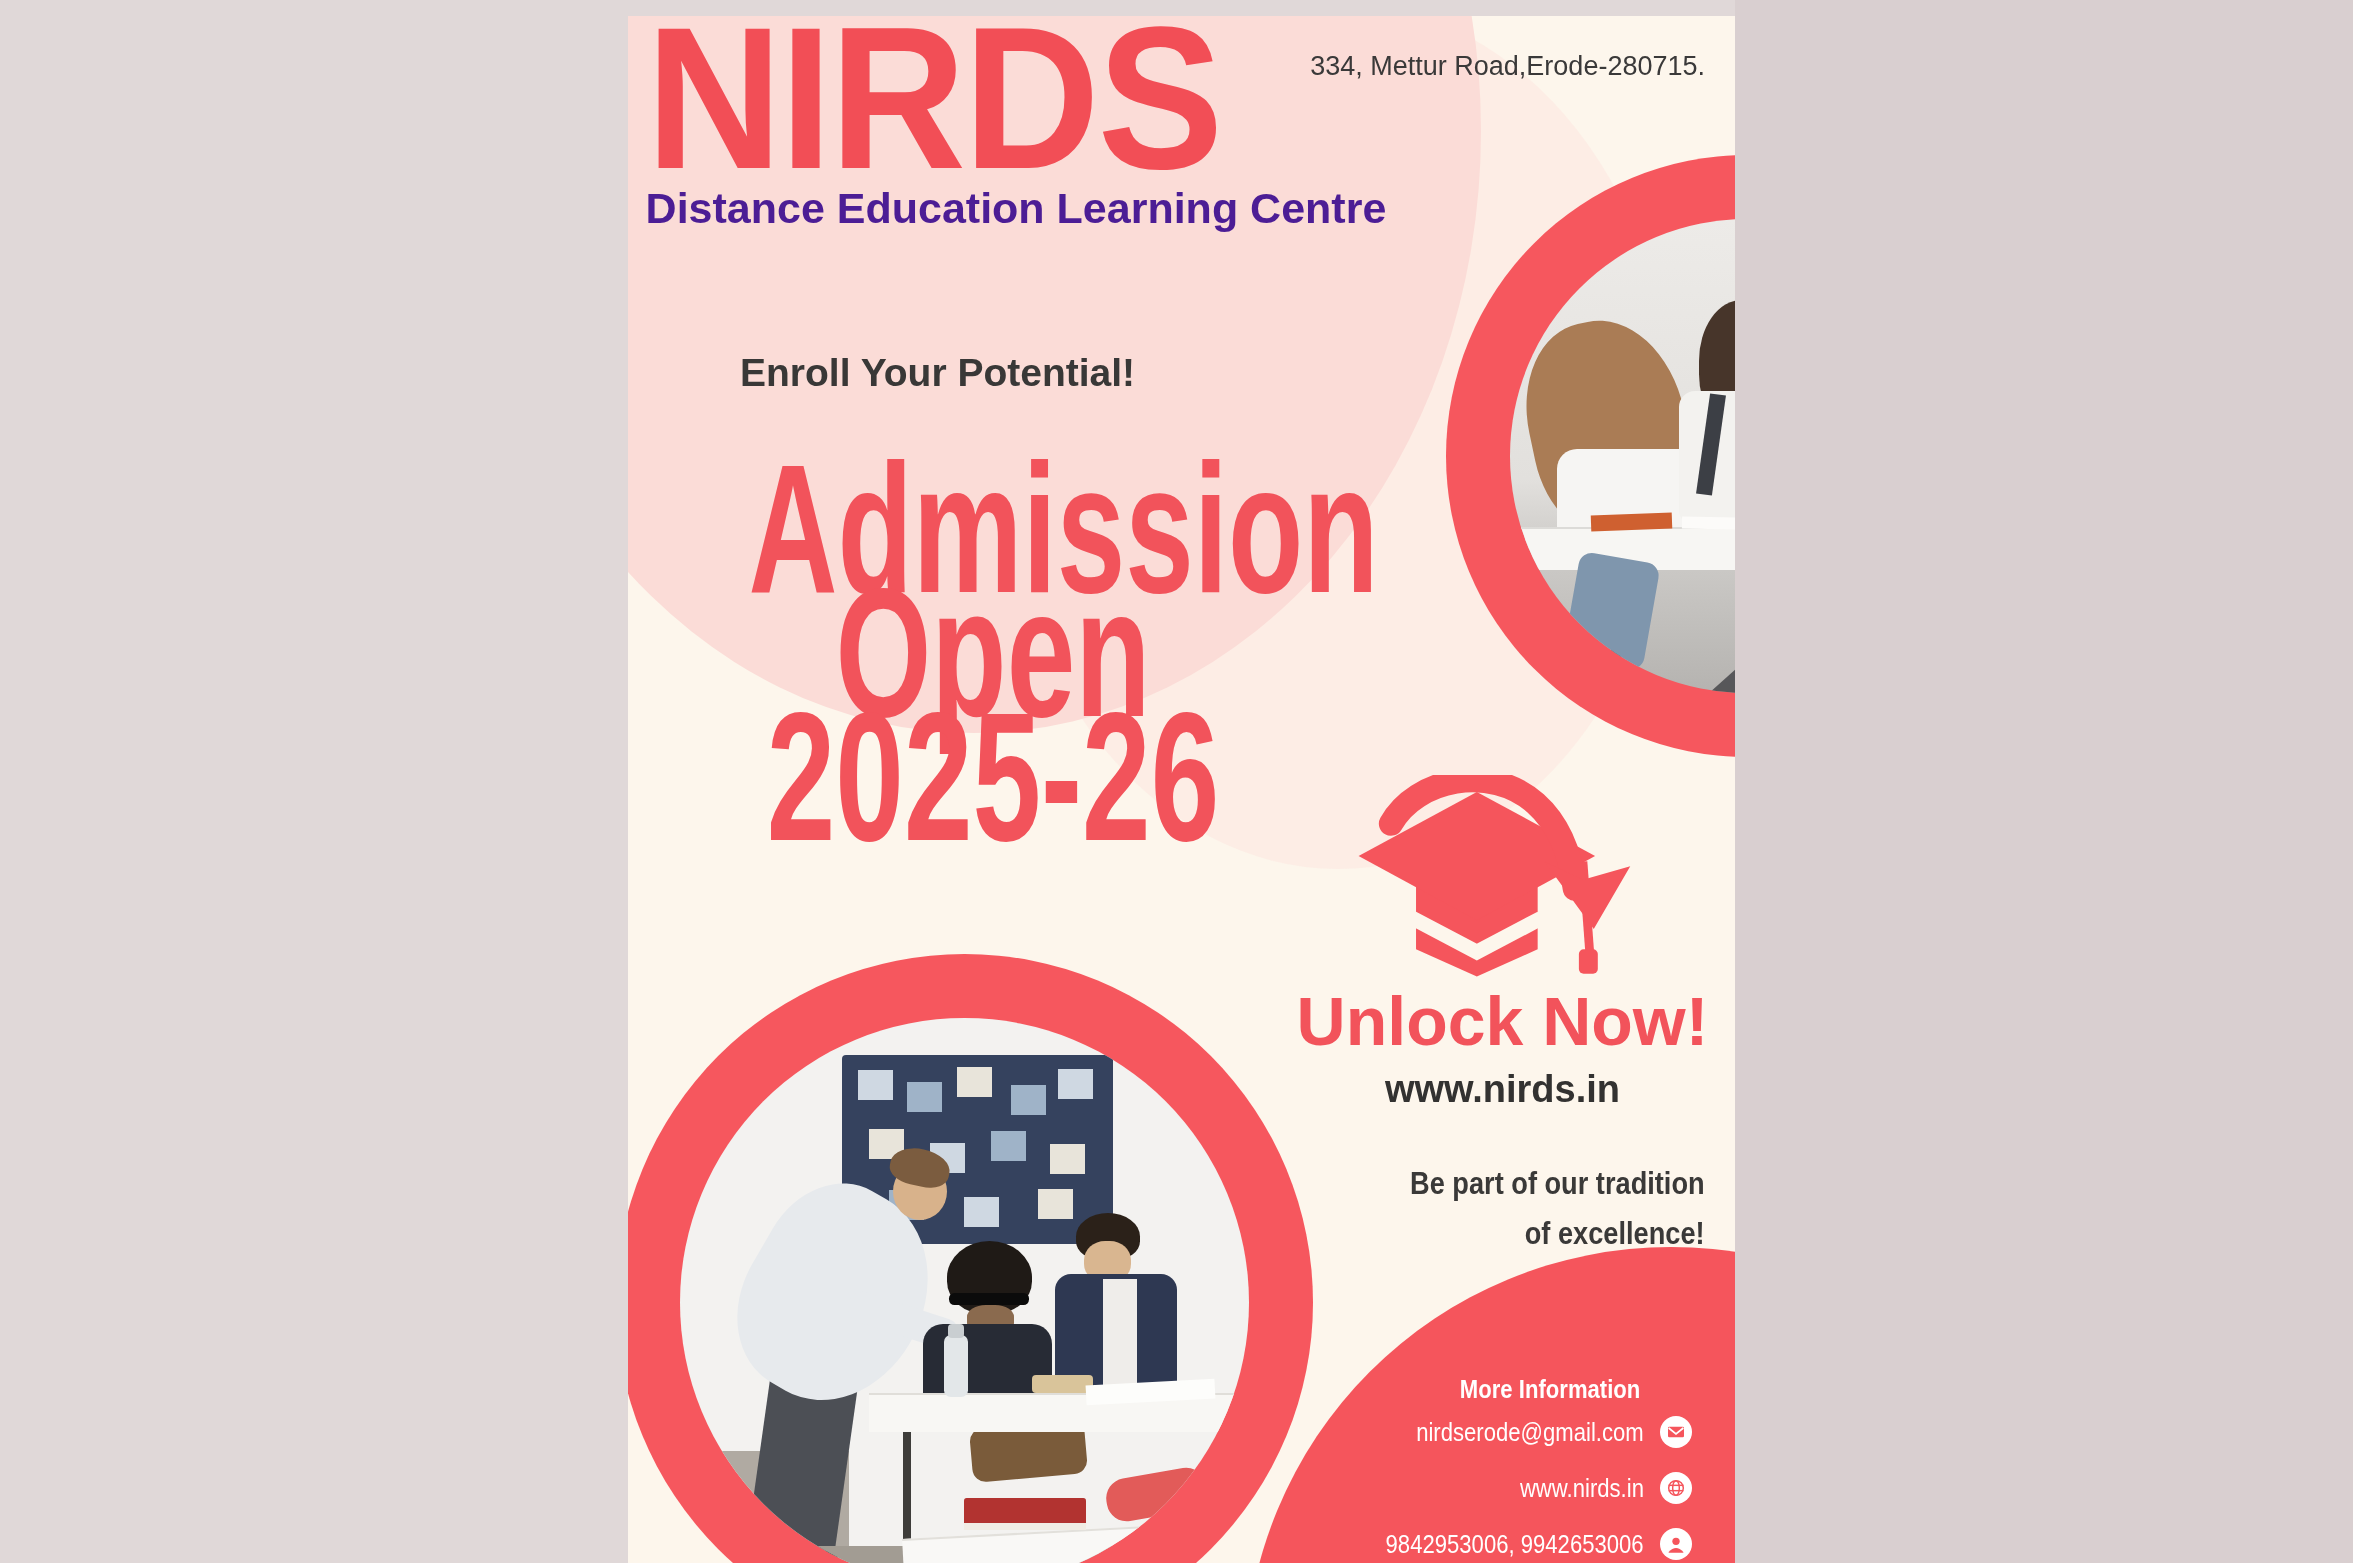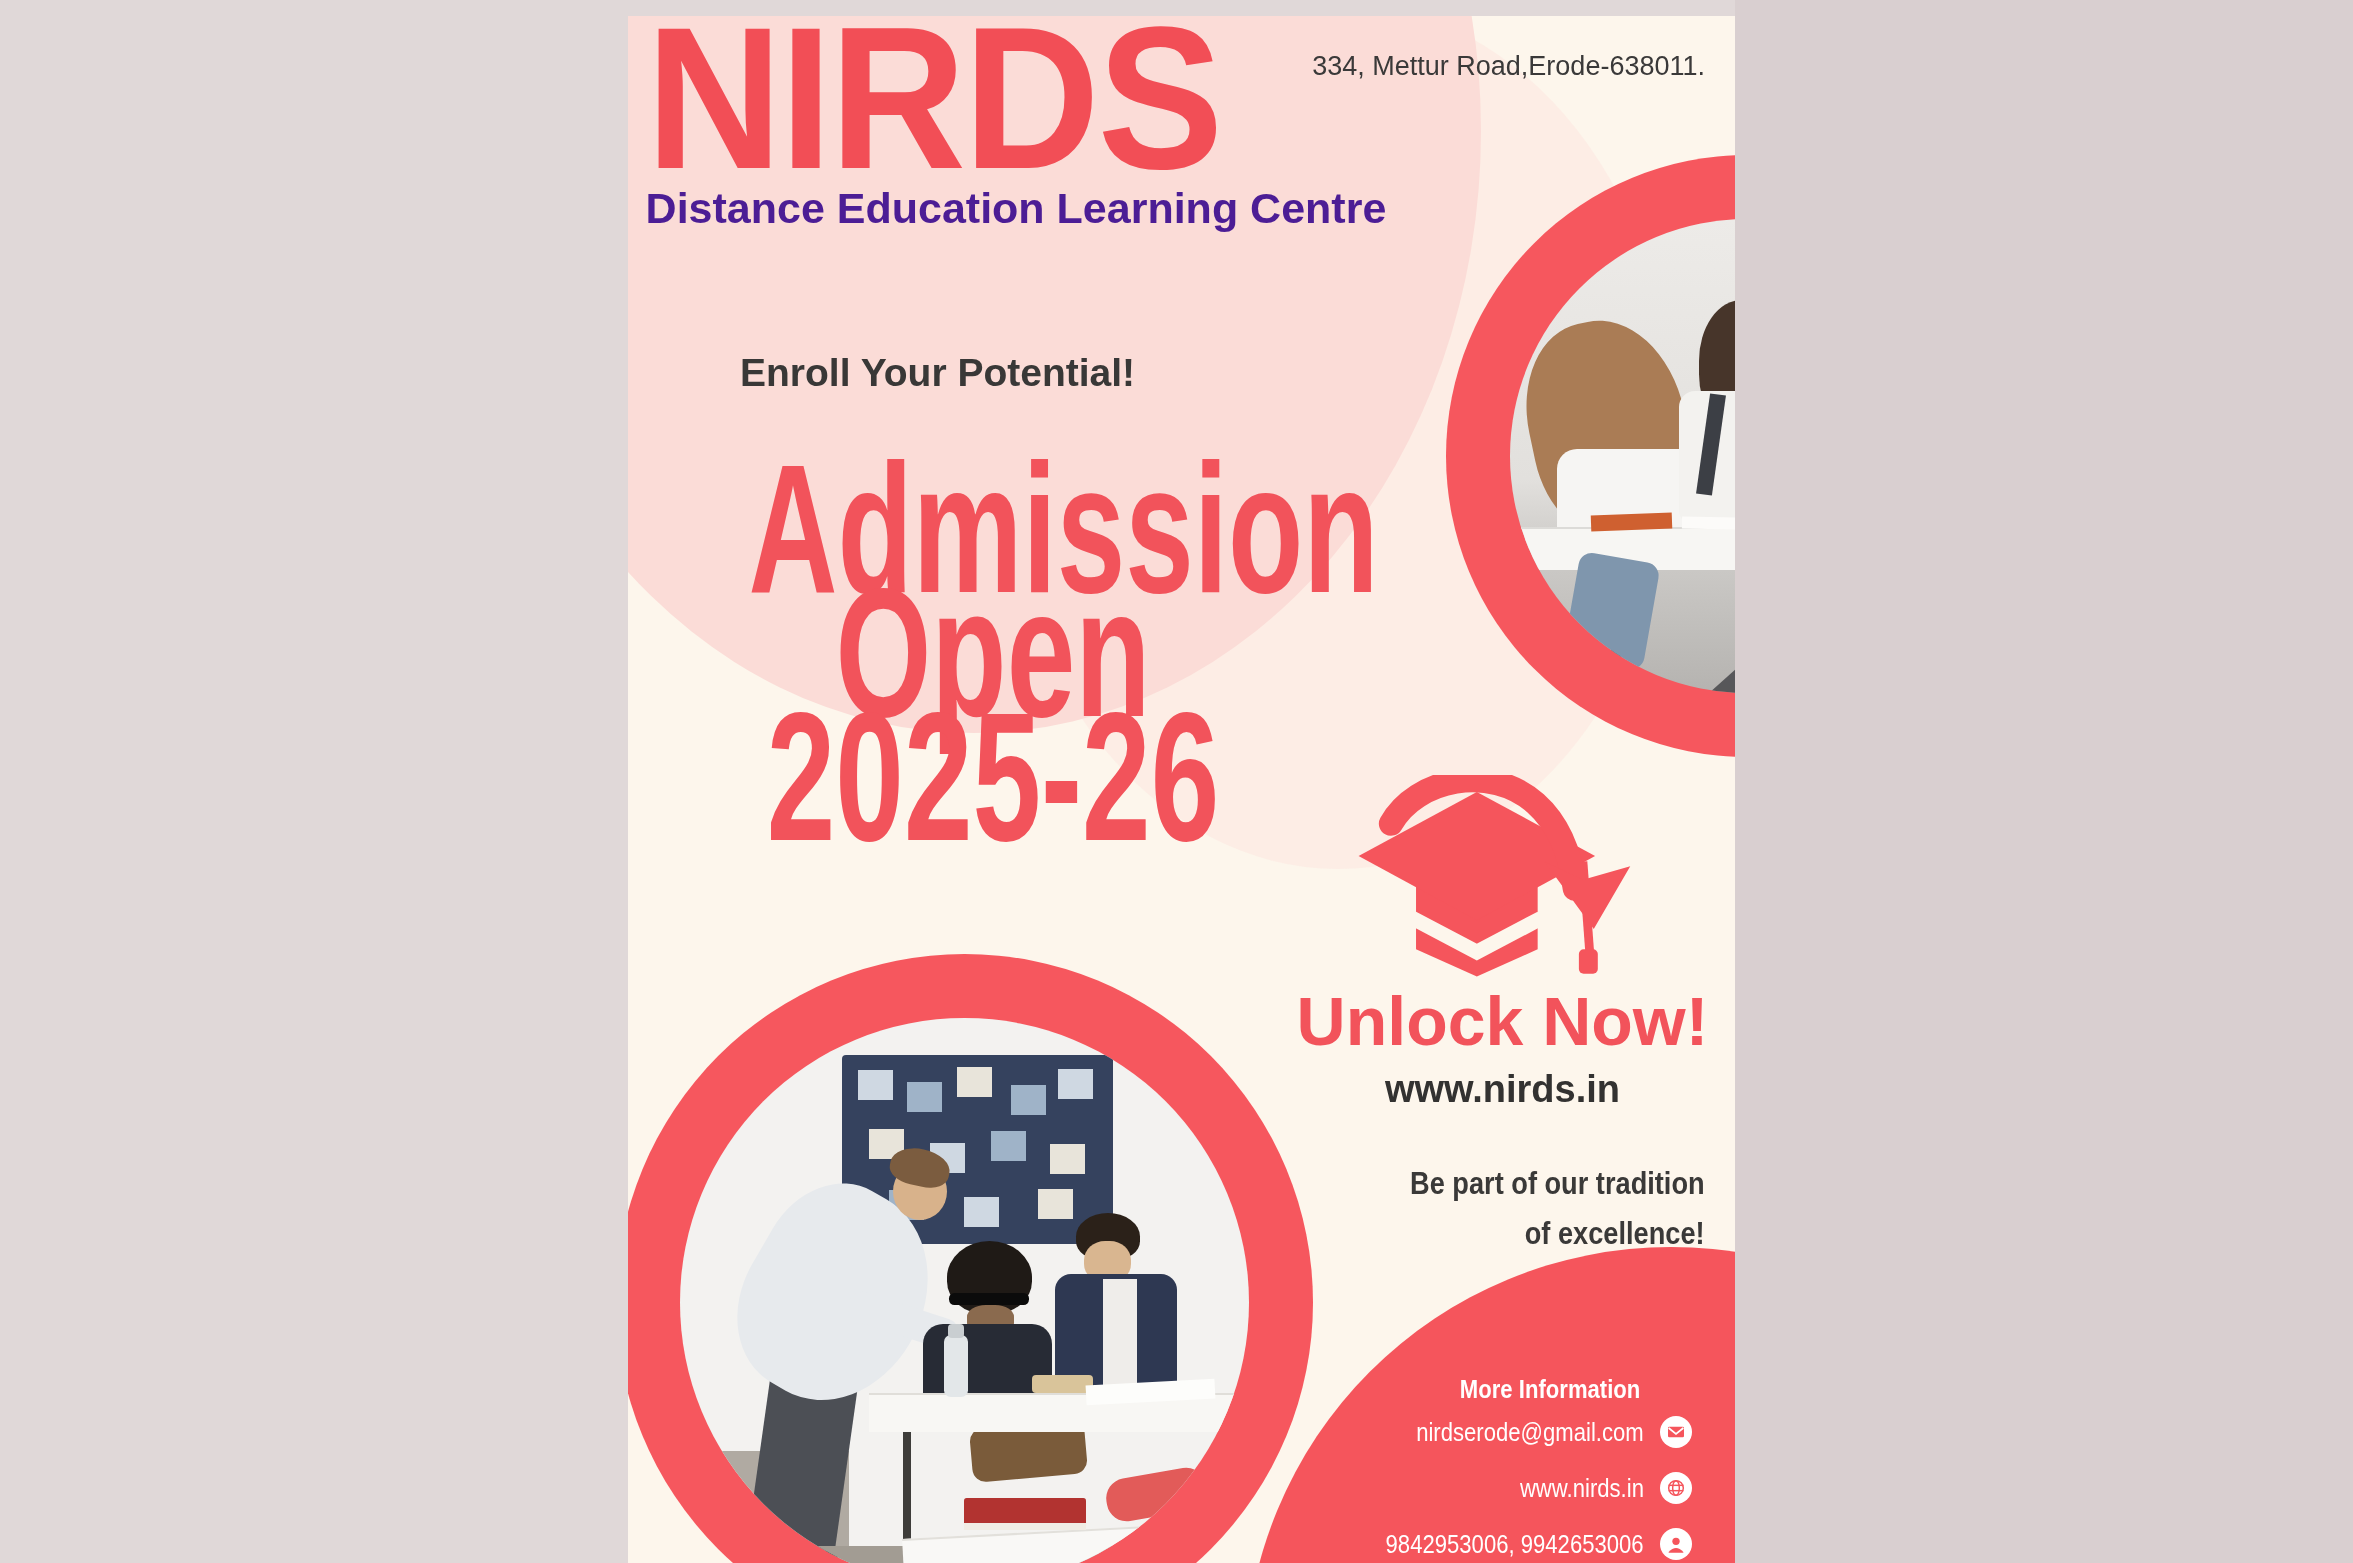--- a/index.html
+++ b/index.html
@@ -104,21 +104,21 @@
 <div id="stage">
   <div id="band-left" class="band"></div>
   <div id="band-right" class="band"></div>
 
   <div id="poster">
     <div id="blob2" class="blob"></div>
     <div id="blob1" class="blob"></div>
 
     <h1 id="brand-title">NIRDS</h1>
     <div id="brand-subtitle">Distance Education Learning Centre</div>
-    <div id="brand-address">334, Mettur Road,Erode-638011.</div>
+    <div id="brand-address">334, Mettur Road,Erode-280715.</div>
 
     <div id="tagline">Enroll Your Potential!</div>
 
     <div id="bigred">
       <div class="bl">Admission</div>
       <div class="bl">Open</div>
       <div class="bl">2025-26</div>
     </div>
 
     <div id="photo-top" class="ring">

